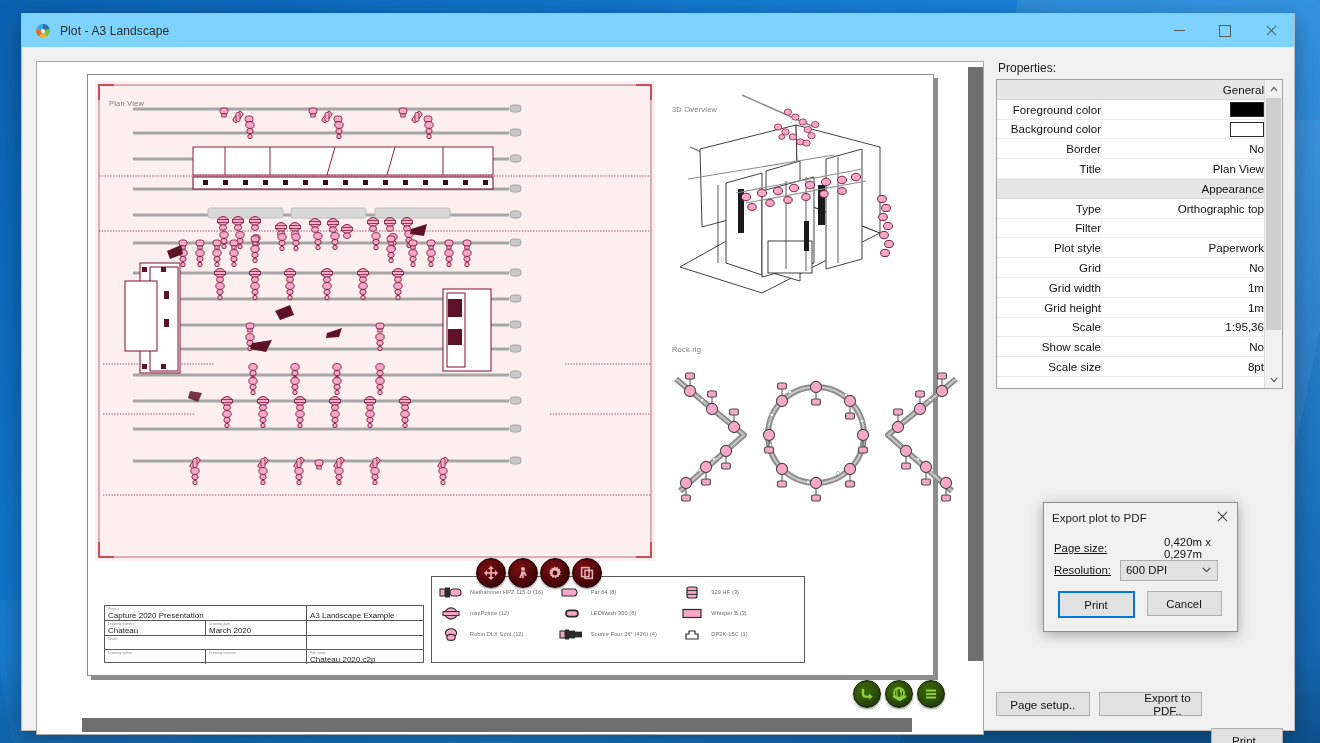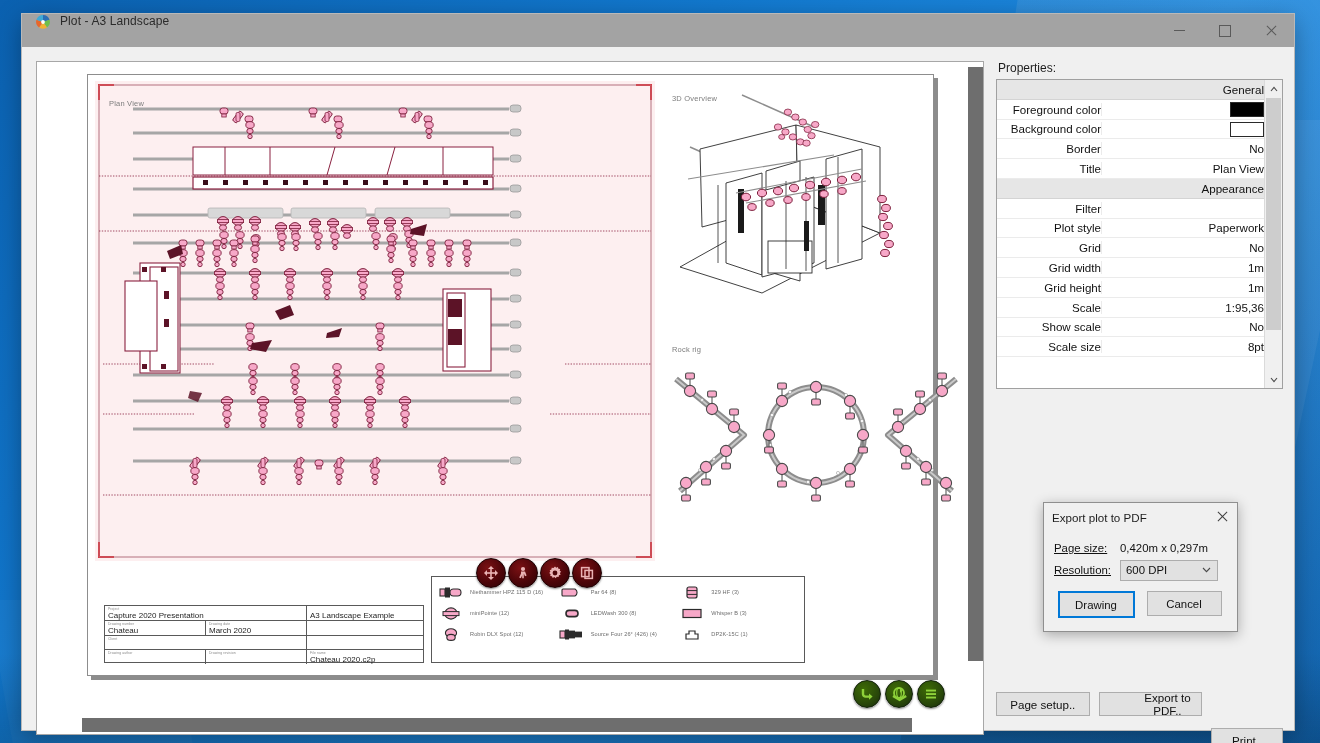--- a/index.html
+++ b/index.html
@@ -29,21 +29,21 @@
 
   
   #window{
     position:absolute;left:22px;top:14px;width:1272px;height:716px;
     background:#f0f0f0;
     box-shadow:0 0 0 1px #b9b9b9, 0 6px 24px rgba(0,0,0,.35);
     display:flex;flex-direction:column;
   }
   
   #titlebar{
-    height:33px;background:#a3a3a3;display:flex;align-items:flex-start;
+    height:33px;background:#7dd3fc;display:flex;align-items:center;
     flex:0 0 33px;border-bottom:1px solid #f0f0f0;
   }
   #app-icon{width:16px;height:16px;margin-left:13px;margin-right:9px;position:relative;flex:0 0 16px;}
   #app-icon svg{display:block;}
   #title-text{font-size:12px;color:#2b2b2b;letter-spacing:.1px;}
   #win-controls{margin-left:auto;display:flex;height:33px;}
   .win-btn{width:46px;height:33px;display:flex;align-items:center;justify-content:center;
            color:#4a4a4a;font-size:11px;}
   .glyph-min{width:11px;height:1px;background:#5a5a5a;display:block;}
   .glyph-max{width:10px;height:10px;border:1px solid #5a5a5a;display:block;}
@@ -162,21 +162,21 @@
     box-shadow:0 3px 12px rgba(0,0,0,.30);
     display:flex;flex-direction:column;z-index:40;
   }
   #dlg-title{height:28px;display:flex;align-items:center;flex:0 0 28px;background:#f0f0f0;}
   #dlg-title-text{font-size:11.6px;color:#1d1d1d;margin-left:8px;}
   #dlg-close{margin-left:auto;width:30px;height:28px;display:flex;align-items:center;justify-content:center;}
   #dlg-close .glyph-close:before,#dlg-close .glyph-close:after{background:#3d3d3d;}
   #dlg-body{flex:1;padding:6px 12px 0 10px;}
   .dlg-line{display:flex;align-items:center;height:22px;}
   .dlg-lab{font-size:11.4px;color:#111;width:66px;flex:0 0 66px;text-decoration:underline;}
-  .dlg-val{font-size:11.4px;color:#111;}
+  .dlg-val{font-size:11.4px;color:#111;margin-left:44px;}
   #res-select{
     width:98px;height:21px;background:#e1e1e1;border:1px solid #adadad;
     display:flex;align-items:center;font-size:11.4px;color:#111;padding-left:5px;box-sizing:border-box;
   }
   #res-arrow{margin-left:auto;margin-right:6px;color:#4a4a4a;font-size:8px;}
   #dlg-buttons{display:flex;gap:12px;justify-content:center;padding:10px 0 0 0;}
   .dlg-btn{
     width:73px;height:23px;font-size:11.4px;color:#111;background:#e1e1e1;
     border:1px solid #adadad;display:flex;align-items:center;justify-content:center;
   }
@@ -513,21 +513,21 @@
               <path d="M316 148 l16 -5 l-3 12 l-14 -2 Z"></path>
               <path d="M180 230 l15 -6 l4 10 l-14 5 Z"></path>
               <path d="M232 252 l15 -5 l-3 9 l-13 1 Z"></path>
               <path d="M157 262 l20 -3 l-6 12 l-16 -3 Z"></path>
               <path d="M95 310 l12 2 l-4 9 l-10 -4 Z" opacity=".85"></path>
             </g>
           </svg>
         </div>
 
         <div style="position:absolute;left:578px;top:6px;width:262px;height:262px;">
-          <span class="vp-label" style="left:6px;top:13px;">3D Overview</span>
+          <span class="vp-label" style="left:6px;top:24px;">3D Overview</span>
           <svg width="262" height="262" viewBox="0 0 262 262" style="position:absolute;left:0;top:0;">
             <g stroke="#8d8d8d" stroke-width="1.4" fill="none">
               <line x1="76" y1="14" x2="148" y2="46"></line>
               <line x1="24" y1="66" x2="96" y2="98"></line>
             </g>
 
             <g stroke="#2b2b2b" stroke-width=".9" fill="#ffffff">
               <polygon points="14,186 96,212 214,152 132,120" fill="#ffffff"></polygon>
               <polygon points="34,68 130,44 132,120 36,146" fill="#ffffff"></polygon>
               <polygon points="132,120 214,152 214,66 130,44" fill="#ffffff"></polygon>
@@ -934,20 +934,24 @@
           <div class="prow">
             <span class="pk">Title</span>
             <span class="pv">Plan View</span>
           </div>
 
 
           <div class="prow group">
             <span class="pk">Appearance</span>
           </div>
 
+          <div class="prow">
+            <span class="pk">Type</span>
+            <span class="pv">Orthographic top</span>
+          </div>
 
           <div class="prow">
             <span class="pk">Filter</span>
             <span class="pv"></span>
           </div>
 
           <div class="prow">
             <span class="pk">Plot style</span>
             <span class="pv">Paperwork</span>
           </div>
@@ -1018,21 +1022,21 @@
           <div id="res-select">
             <span>600 DPI</span>
             <span id="res-arrow">
               <svg width="9" height="6" viewBox="0 0 9 6">
                   <path d="M1 1 L4.5 4.6 L8 1" fill="none" stroke="#4a4a4a" stroke-width="1.1"></path>
                 </svg>
             </span>
           </div>
         </div>
         <div id="dlg-buttons">
-          <div class="dlg-btn primary">Drawing</div>
+          <div class="dlg-btn primary">Print</div>
           <div class="dlg-btn">Cancel</div>
         </div>
       </div>
     </div>
 
     <div id="bottom-bar">
       <div class="act-btn" style="width:94px;">Page setup..</div>
       <div class="act-btn" style="width:104px;padding-left:44px;">Export to PDF..</div>
       <div class="act-btn" style="width:72px;margin-top:36px;">Print..</div>
     </div>

